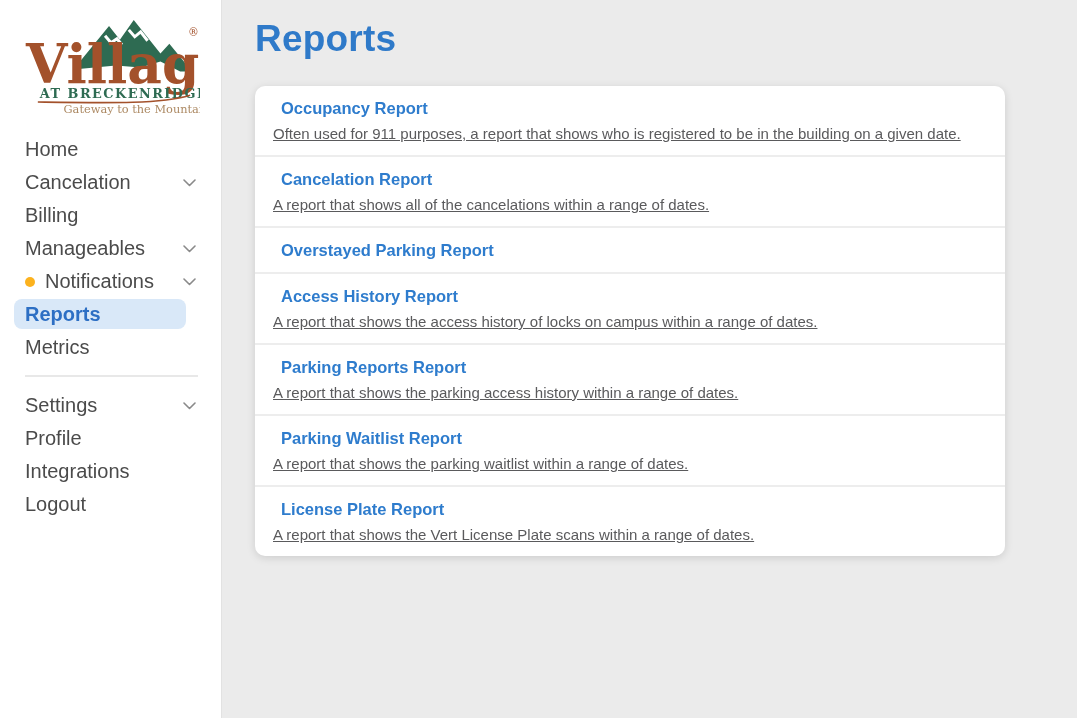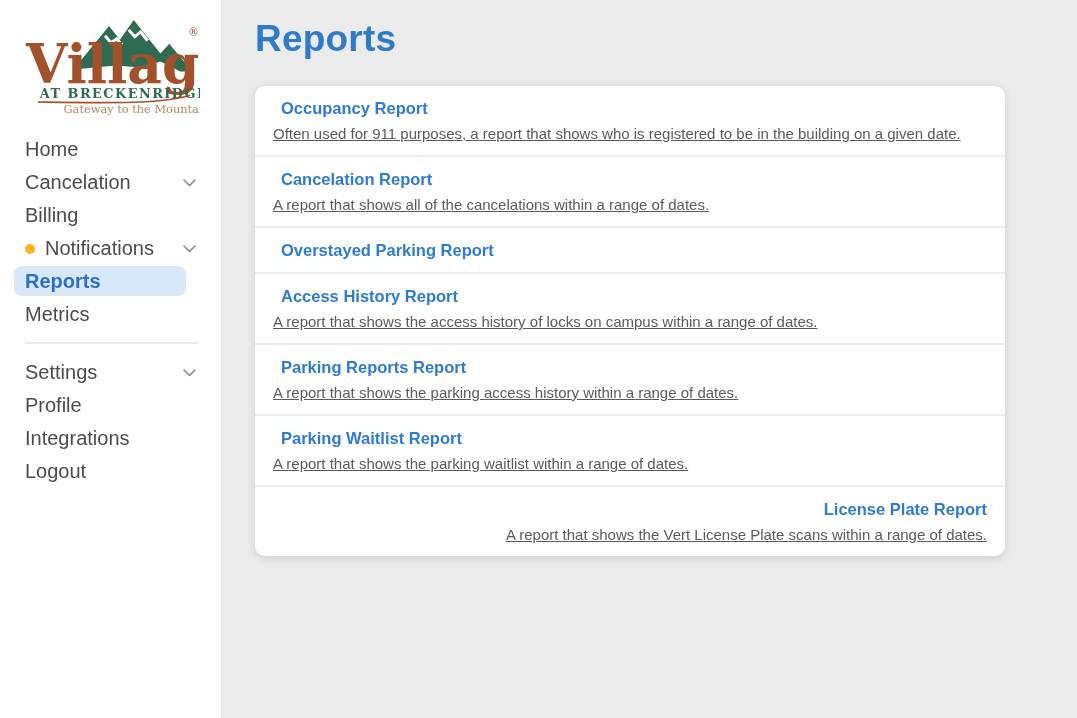--- a/index.html
+++ b/index.html
@@ -87,21 +87,21 @@
     background: #ffffff;
     border-radius: 10px;
     box-shadow: 0 2px 8px rgba(0,0,0,0.13);
     overflow: hidden;
   }
   .report-row {
     padding: 13px 18px 12px 18px;
     border-bottom: 2px solid #ededed;
     cursor: pointer;
   }
-  .report-row:last-child { border-bottom: none; text-align: right; }
+  .report-row:last-child { border-bottom: none; }
   .report-title {
     font-size: 16.5px;
     font-weight: bold;
     color: #2e7ccd;
     text-decoration: none;
     display: inline-block;
     margin-left: 8px;
   }
   .report-desc {
     font-size: 15px;
@@ -141,20 +141,28 @@
       <li class="nav-item">
         <span>Cancelation</span>
         <span class="chevron">
           <svg width="13" height="8" viewBox="0 0 13 8">
             <path d="M1 1 L6.5 6.5 L12 1" stroke="#8a8a8a" stroke-width="1.6" fill="none" stroke-linecap="round" stroke-linejoin="round"></path>
           </svg>
         </span>
       </li>
       <li class="nav-item">
         <span>Billing</span>
+      </li>
+      <li class="nav-item">
+        <span>Manageables</span>
+        <span class="chevron">
+          <svg width="13" height="8" viewBox="0 0 13 8">
+            <path d="M1 1 L6.5 6.5 L12 1" stroke="#8a8a8a" stroke-width="1.6" fill="none" stroke-linecap="round" stroke-linejoin="round"></path>
+          </svg>
+        </span>
       </li>
       <li class="nav-item">
         <span class="dot"></span>
         <span>Notifications</span>
         <span class="chevron">
           <svg width="13" height="8" viewBox="0 0 13 8">
             <path d="M1 1 L6.5 6.5 L12 1" stroke="#8a8a8a" stroke-width="1.6" fill="none" stroke-linecap="round" stroke-linejoin="round"></path>
           </svg>
         </span>
       </li>

